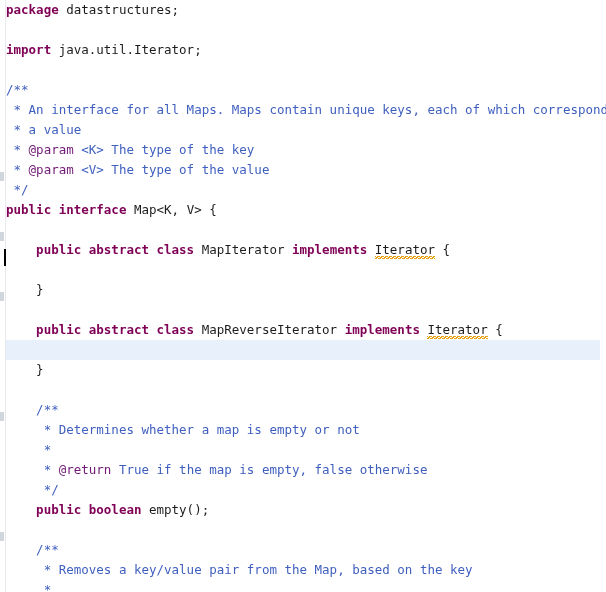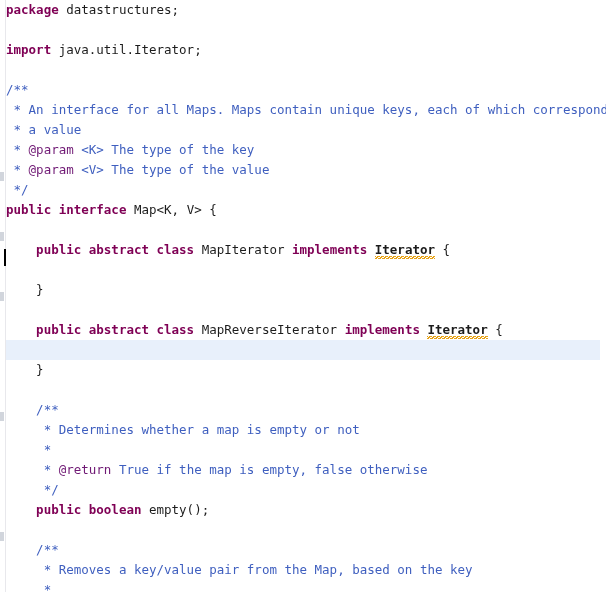--- a/index.html
+++ b/index.html
@@ -66,21 +66,20 @@
   .warn {
     color: #1c1c1c;
     background-image:
       repeating-linear-gradient(135deg,
         #e8a317 0px, #e8a317 1px,
         transparent 1px, transparent 2px);
     background-repeat: repeat-x;
     background-size: 4px 3px;
     background-position: left bottom;
     padding-bottom: 2px;
-    font-weight: bold;
   }
   #caret {
     position: absolute;
     left: 4px;
     top: 249px;
     width: 2px;
     height: 17px;
     background: #000000;
     z-index: 5;
   }

